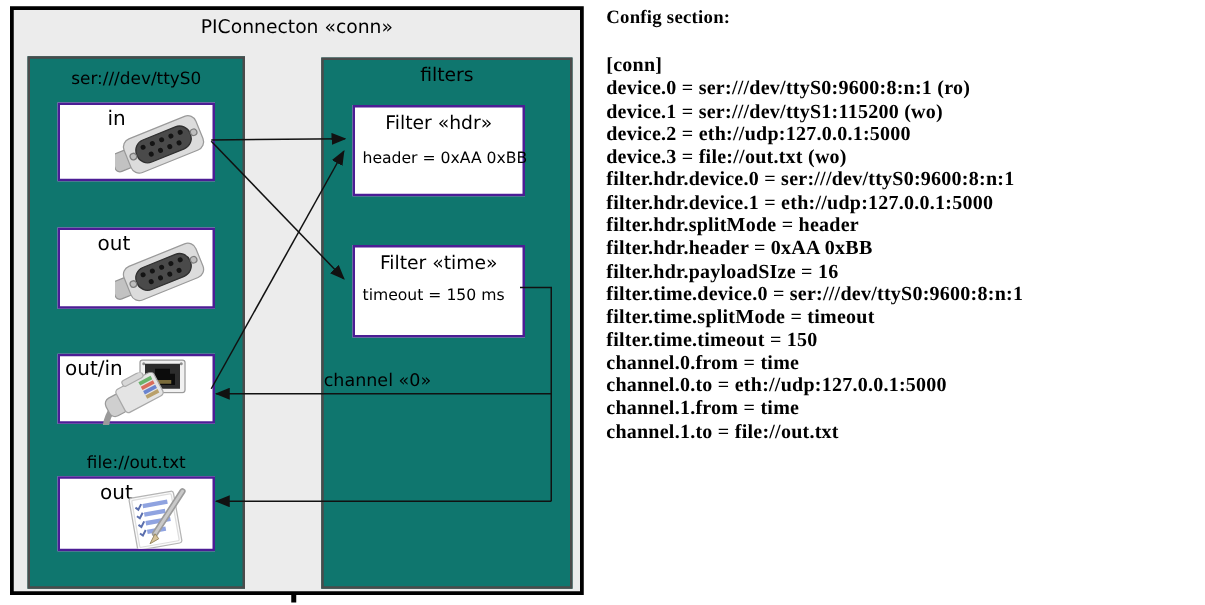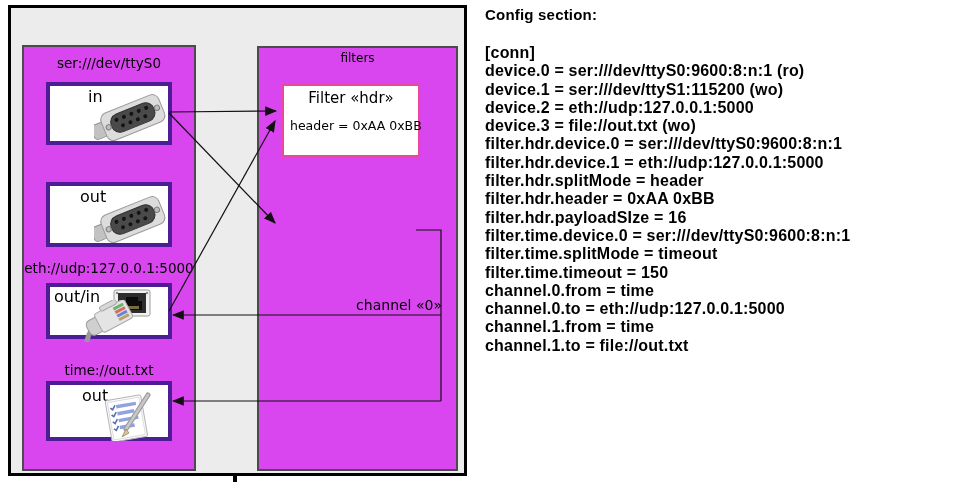--- a/index.html
+++ b/index.html
@@ -15,70 +15,71 @@
   }
   .outer-title{
     position:absolute;left:0;right:0;top:4px;text-align:center;
     font-size:15px;
   }
   .bottom-notch{
     position:absolute;left:233px;top:474px;width:4px;height:8px;background:#000;
   }
   
   .panel{
-    position:absolute;background:#d946ef;border:2px solid #4b4b4b;box-sizing:border-box;
+    position:absolute;background:#0f766e;border:2px solid #4b4b4b;box-sizing:border-box;
   }
   #devices-panel{left:11px;top:37px;width:174px;height:426px;}
   #filters-panel{left:246px;top:38px;width:201px;height:425px;}
   .panel-title{
-    position:absolute;left:0;right:0;top:3px;text-align:center;font-size:12px;
+    position:absolute;left:0;right:0;top:3px;text-align:center;font-size:15px;
   }
   
   .device-label{
     position:absolute;left:0;right:0;text-align:center;font-size:13.5px;white-space:nowrap;
   }
   .device-box{
     position:absolute;left:22px;width:126px;background:#ffffff;
-    border:4px solid #4c1d95;box-sizing:border-box;
+    border:2px solid #4c1d95;box-sizing:border-box;
   }
   .port-label{position:absolute;font-size:16px;line-height:1.1;}
   .dev-icon{position:absolute;}
   
   .filter-box{
     position:absolute;left:23px;width:138px;background:#ffffff;
-    border:2px solid #ec4899;box-sizing:border-box;
+    border:2px solid #4c1d95;box-sizing:border-box;
   }
   .filter-title{
     position:absolute;left:0;right:0;top:3px;text-align:center;font-size:15px;
   }
   .filter-props{
     position:absolute;left:6px;right:2px;font-size:12.5px;line-height:16.5px;white-space:nowrap;
   }
   .channel-label{
-    position:absolute;left:0;right:14px;text-align:right;font-size:14px;white-space:nowrap;
+    position:absolute;left:0;right:14px;font-size:14px;white-space:nowrap;
   }
   
   #wires{position:absolute;left:0;top:0;width:964px;height:484px;pointer-events:none;}
   
   #config{
     position:absolute;left:485px;top:6px;width:478px;
-    font-family:Liberation Sans, sans-serif;color:#000;
+    font-family:Liberation Serif, serif;color:#000;
   }
   .config-heading{font-size:15px;font-weight:bold;letter-spacing:0.2px;}
   .config-lines{position:absolute;left:0;top:38px;}
   .config-line{
     font-size:16px;font-weight:bold;line-height:18.3px;letter-spacing:0.2px;white-space:pre;
   }
 </style>
 </head>
 <body>
 
 <div id="stage">
 
   <div class="outer-box">
+    <div class="outer-title">PIConnecton «conn»</div>
 
     <div class="panel" id="devices-panel">
 
       <div class="device-label" style="top:8px">ser:///dev/ttyS0</div>
       <div class="device-box" style="top:35px;height:63px">
         <span class="port-label" style="left:38px;top:2px">in</span>
         <svg class="dev-icon" style="left:44px;top:6px" width="78" height="52" viewBox="0 0 78 52">
           <g transform="rotate(-22 39 26)">
             <rect x="-4" y="18" width="20" height="15" rx="4" fill="#c2c2c2" stroke="#949494"></rect>
             <rect x="8" y="11" width="62" height="29" rx="7" fill="#dcdcdc" stroke="#9a9a9a"></rect>
@@ -117,21 +118,20 @@
                 <circle cx="55" cy="21.5" r="2"></circle>
               <circle cx="27" cy="29" r="2"></circle>
                 <circle cx="35" cy="29" r="2"></circle>
                 <circle cx="43" cy="29" r="2"></circle>
                 <circle cx="51" cy="29" r="2"></circle>
             </g>
           </g>
         </svg>
       </div>
 
-      <div class="device-label" style="top:213px">eth://udp:127.0.0.1:5000</div>
       <div class="device-box" style="top:236px;height:56px">
         <span class="port-label" style="left:4px;top:1px">out/in</span>
         <svg class="dev-icon" style="left:63px;top:2px" width="38" height="28" viewBox="0 0 38 28">
           <rect x="1" y="1" width="36" height="26" rx="2" fill="#f1f1f1" stroke="#9b9b9b"></rect>
           <rect x="5" y="4" width="28" height="20" fill="#2d2d2d"></rect>
           <path d="M9 21 V12 h4 V8 h12 v4 h4 v9 z" fill="#0c0c0c"></path>
           <rect x="12" y="17" width="14" height="3" fill="#7a6b3a"></rect>
           <circle cx="4" cy="4" r="1.2" fill="#8c8c8c"></circle>
             <circle cx="34" cy="4" r="1.2" fill="#8c8c8c"></circle>
         </svg>
@@ -144,21 +144,21 @@
             <g>
               <rect x="48" y="13" width="11" height="3" fill="#69b36a"></rect>
               <rect x="48" y="17" width="11" height="3" fill="#d96c5c"></rect>
               <rect x="48" y="21" width="11" height="3" fill="#6a84cf"></rect>
               <rect x="48" y="25" width="11" height="3" fill="#b9a06a"></rect>
             </g>
           </g>
         </svg>
       </div>
 
-      <div class="device-label" style="top:315px">time://out.txt</div>
+      <div class="device-label" style="top:315px">file://out.txt</div>
       <div class="device-box" style="top:334px;height:60px">
         <span class="port-label" style="left:32px;top:2px">out</span>
         <svg class="dev-icon" style="left:50px;top:6px" width="58" height="50" viewBox="0 0 58 50">
           <g transform="rotate(-10 29 25)">
             <rect x="8" y="6" width="36" height="42" rx="2" fill="#fafafa" stroke="#b5b5b5"></rect>
             <rect x="10" y="8" width="32" height="38" rx="1" fill="#ffffff" stroke="#dddddd"></rect>
             <g fill="#8fa3e0">
               <rect x="18" y="12" width="20" height="3.5"></rect>
               <rect x="18" y="19" width="17" height="3.5"></rect>
               <rect x="18" y="26" width="20" height="3.5"></rect>
@@ -183,20 +183,26 @@
     <div class="panel" id="filters-panel">
       <div class="panel-title">filters</div>
 
       <div class="filter-box" style="top:36px;height:73px">
         <div class="filter-title">Filter «hdr»</div>
         <div class="filter-props" style="top:32px">
           <div>header = 0xAA 0xBB</div>
         </div>
       </div>
 
+      <div class="filter-box" style="top:148px;height:74px">
+        <div class="filter-title">Filter «time»</div>
+        <div class="filter-props" style="top:30px">
+          <div>timeout = 150 ms</div>
+        </div>
+      </div>
 
       <div class="channel-label" style="top:249px">channel «0»</div>
     </div>
   </div>
 
   <div class="bottom-notch"></div>
 
   <svg id="wires">
     <defs>
       <marker id="arr" markerWidth="10" markerHeight="8" refX="9" refY="4" orient="auto">

